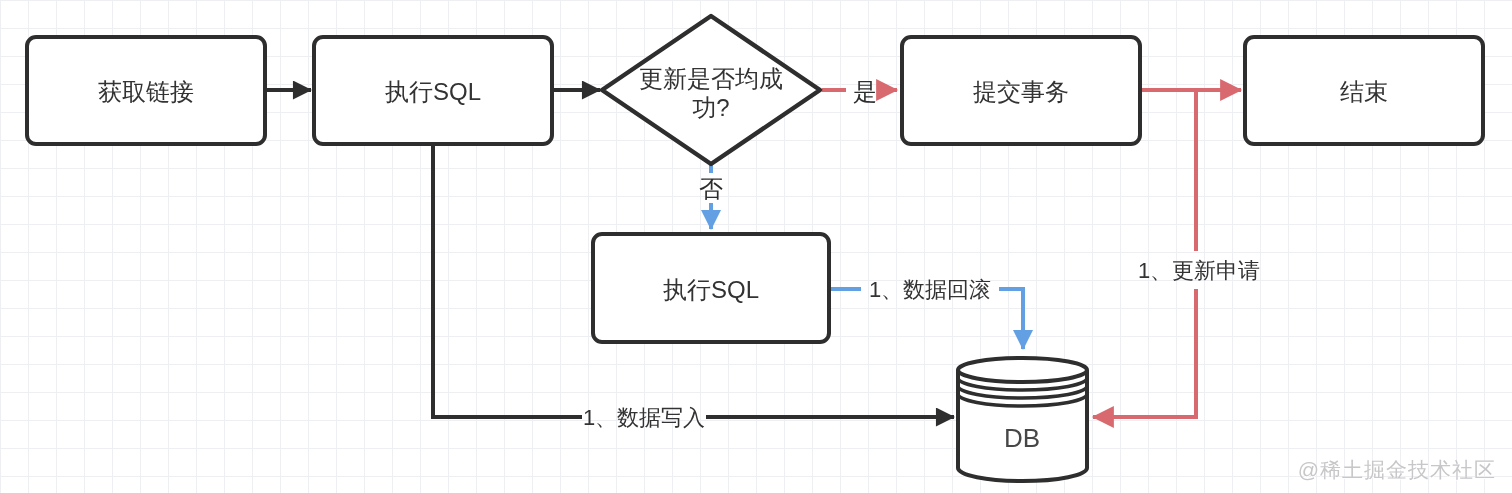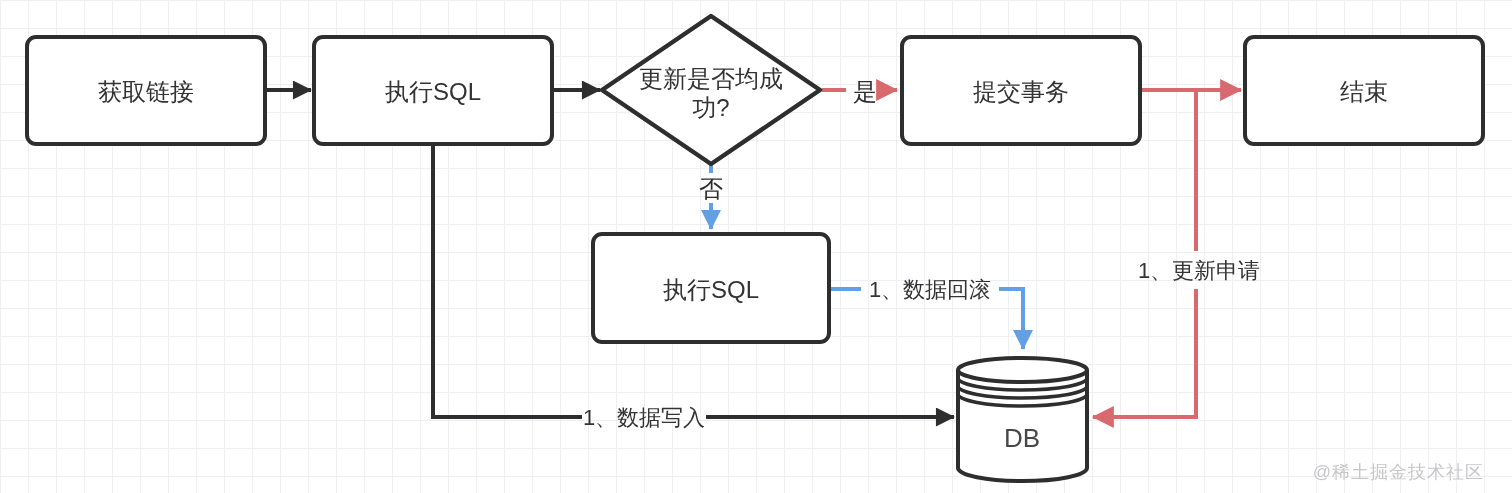--- a/index.html
+++ b/index.html
@@ -31,23 +31,23 @@
   .yesno-label {
     font-size: 24px;
     fill: #2d2d2d;
   }
   .db-label {
     font-size: 26px;
     fill: #474747;
   }
   .watermark {
     position: absolute;
-    right: 28px;
+    right: 16px;
     bottom: 9px;
-    font-size: 18px;
+    font-size: 21px;
     letter-spacing: 1px;
     color: #c7c7c9;
     text-shadow: 0 1px 0 #ffffff;
     user-select: none;
   }
 </style>
 </head>
 <body>
 
 <div class="stage">

